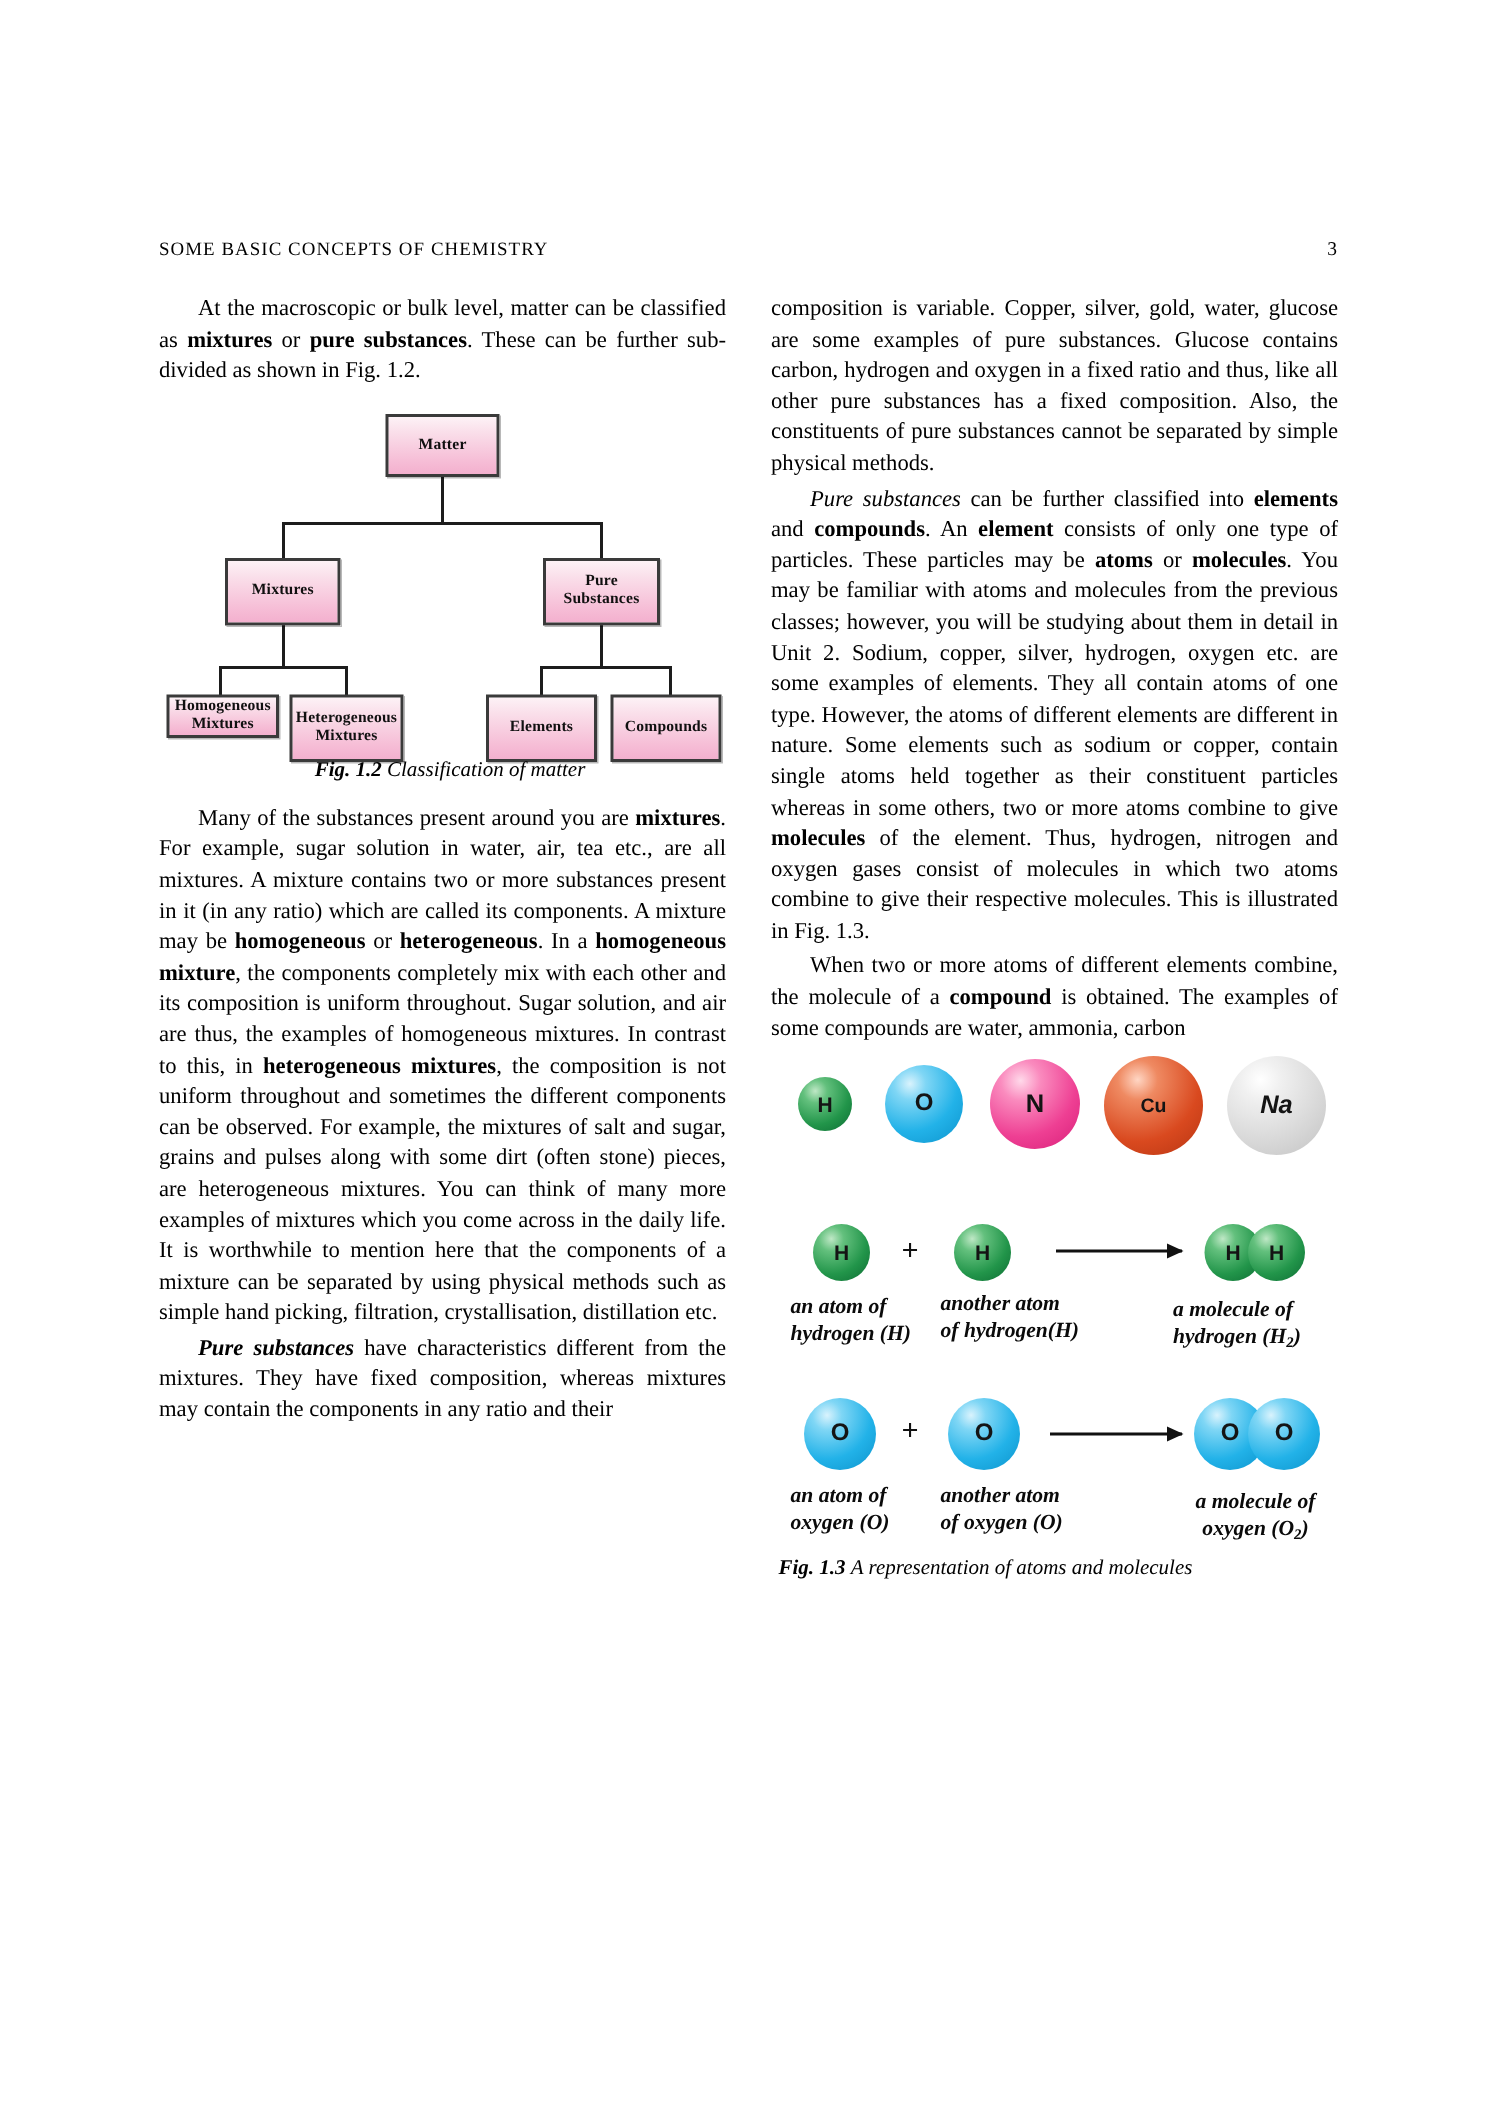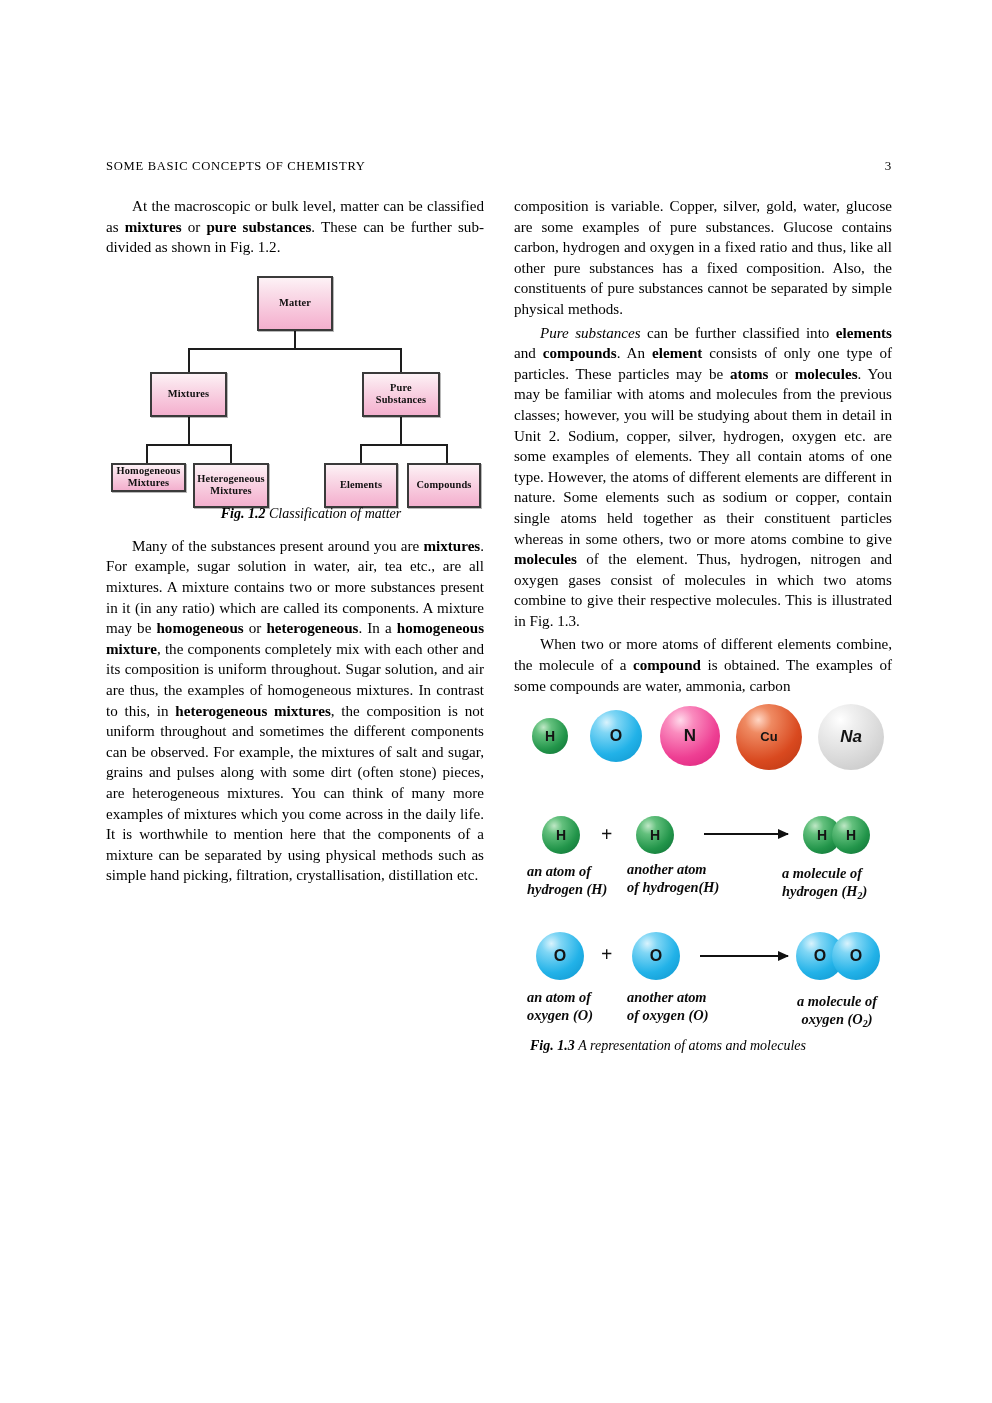--- a/index.html
+++ b/index.html
@@ -87,21 +87,21 @@
     justify-content: center;
     letter-spacing: 0.15px;
     box-shadow: 1px 1px 0 rgba(0,0,0,0.28);
   }
   .ln {
     position: absolute;
     background: #1d1d1d;
   }
   .figcap {
     position: absolute;
-    left: 16px;
+    left: 5px;
     top: 236px;
     width: 378px;
     text-align: center;
     font-size: 14px;
   }
   .figcap .fnum { font-weight: bold; font-style: italic; }
   .figcap .ftxt { font-style: italic; }
 
   
   .fig13 {
@@ -195,21 +195,21 @@
       <div class="ln" style="left:82px;  top:148px; width:2px;  height:29px;"></div>
       <div class="ln" style="left:40px;  top:176px; width:86px; height:2px;"></div>
       <div class="ln" style="left:40px;  top:176px; width:2px;  height:20px;"></div>
       <div class="ln" style="left:124px; top:176px; width:2px;  height:20px;"></div>
 
       <div class="ln" style="left:294px; top:148px; width:2px;  height:29px;"></div>
       <div class="ln" style="left:254px; top:176px; width:88px; height:2px;"></div>
       <div class="ln" style="left:254px; top:176px; width:2px;  height:20px;"></div>
       <div class="ln" style="left:340px; top:176px; width:2px;  height:20px;"></div>
 
-      <div class="fbox" style="left:151px; top:8px;  width:76px; height:55px;">Matter</div>
+      <div class="fbox" style="left:151px; top:8px;  width:76px; height:42px;">Matter</div>
 
       <div class="fbox" style="left:44px;  top:104px; width:77px; height:45px;">Mixtures</div>
 
       <div class="fbox" style="left:256px; top:104px; width:78px; height:45px;">Pure Substances</div>
 
       <div class="fbox" style="left:5px;   top:195px; width:75px; height:29px;">Homogeneous Mixtures</div>
 
       <div class="fbox" style="left:87px;  top:195px; width:76px; height:45px;">Heterogeneous Mixtures</div>
 
       <div class="fbox" style="left:218px; top:195px; width:74px; height:45px;">Elements</div>
@@ -217,20 +217,21 @@
       <div class="fbox" style="left:301px; top:195px; width:74px; height:45px;">Compounds</div>
 
       <div class="figcap">
         <span class="fnum">Fig. 1.2</span>
         <span class="ftxt">Classification of matter</span>
       </div>
     </div>
 
     <div id="left-bottom" style="margin-top:6px;">
         <p><span>Many of the substances present around you are </span><b>mixtures</b><span>. For example, sugar solution in water, air, tea etc., are all mixtures. A mixture contains two or more substances present in it (in any ratio) which are called its components. A mixture may be </span><b>homogeneous</b><span> or </span><b>heterogeneous</b><span>. In a </span><b>homogeneous mixture</b><span>, the components completely mix with each other and its composition is uniform throughout. Sugar solution, and air are thus, the examples of homogeneous mixtures. In contrast to this, in </span><b>heterogeneous mixtures</b><span>, the composition is not uniform throughout and sometimes the different components can be observed. For example, the mixtures of salt and sugar, grains and pulses along with some dirt (often stone) pieces, are heterogeneous mixtures. You can think of many more examples of mixtures which you come across in the daily life. It is worthwhile to mention here that the components of a mixture can be separated by using physical methods such as simple hand picking, filtration, crystallisation, distillation etc.</span></p>
+        <p><i class="bi">Pure substances</i><span> have characteristics different from the mixtures. They have fixed composition, whereas mixtures may contain the components in any ratio and their</span></p>
       </div>
   </div>
 
   <div class="col col-right">
 
     <div id="right-text">
         <p class="noindent"><span>composition is variable. Copper, silver, gold, water, glucose are some examples of pure substances. Glucose contains carbon, hydrogen and oxygen in a fixed ratio and thus, like all other pure substances has a fixed composition. Also, the constituents of pure substances cannot be separated by simple physical methods.</span></p>
         <p><em>Pure substances</em><span> can be further classified into </span><b>elements</b><span> and </span><b>compounds</b><span>. An </span><b>element</b><span> consists of only one type of particles. These particles may be </span><b>atoms</b><span> or </span><b>molecules</b><span>. You may be familiar with atoms and molecules from the previous classes; however, you will be studying about them in detail in Unit 2. Sodium, copper, silver, hydrogen, oxygen etc. are some examples of elements. They all contain atoms of one type. However, the atoms of different elements are different in nature. Some elements such as sodium or copper, contain single atoms held together as their constituent particles whereas in some others, two or more atoms combine to give </span><b>molecules</b><span> of the element. Thus, hydrogen, nitrogen and oxygen gases consist of molecules in which two atoms combine to give their respective molecules. This is illustrated in Fig. 1.3.</span></p>
         <p><span>When two or more atoms of  different elements combine, the molecule of a </span><b>compound</b><span> is obtained. The examples of some compounds are water, ammonia, carbon</span></p>
       </div>

